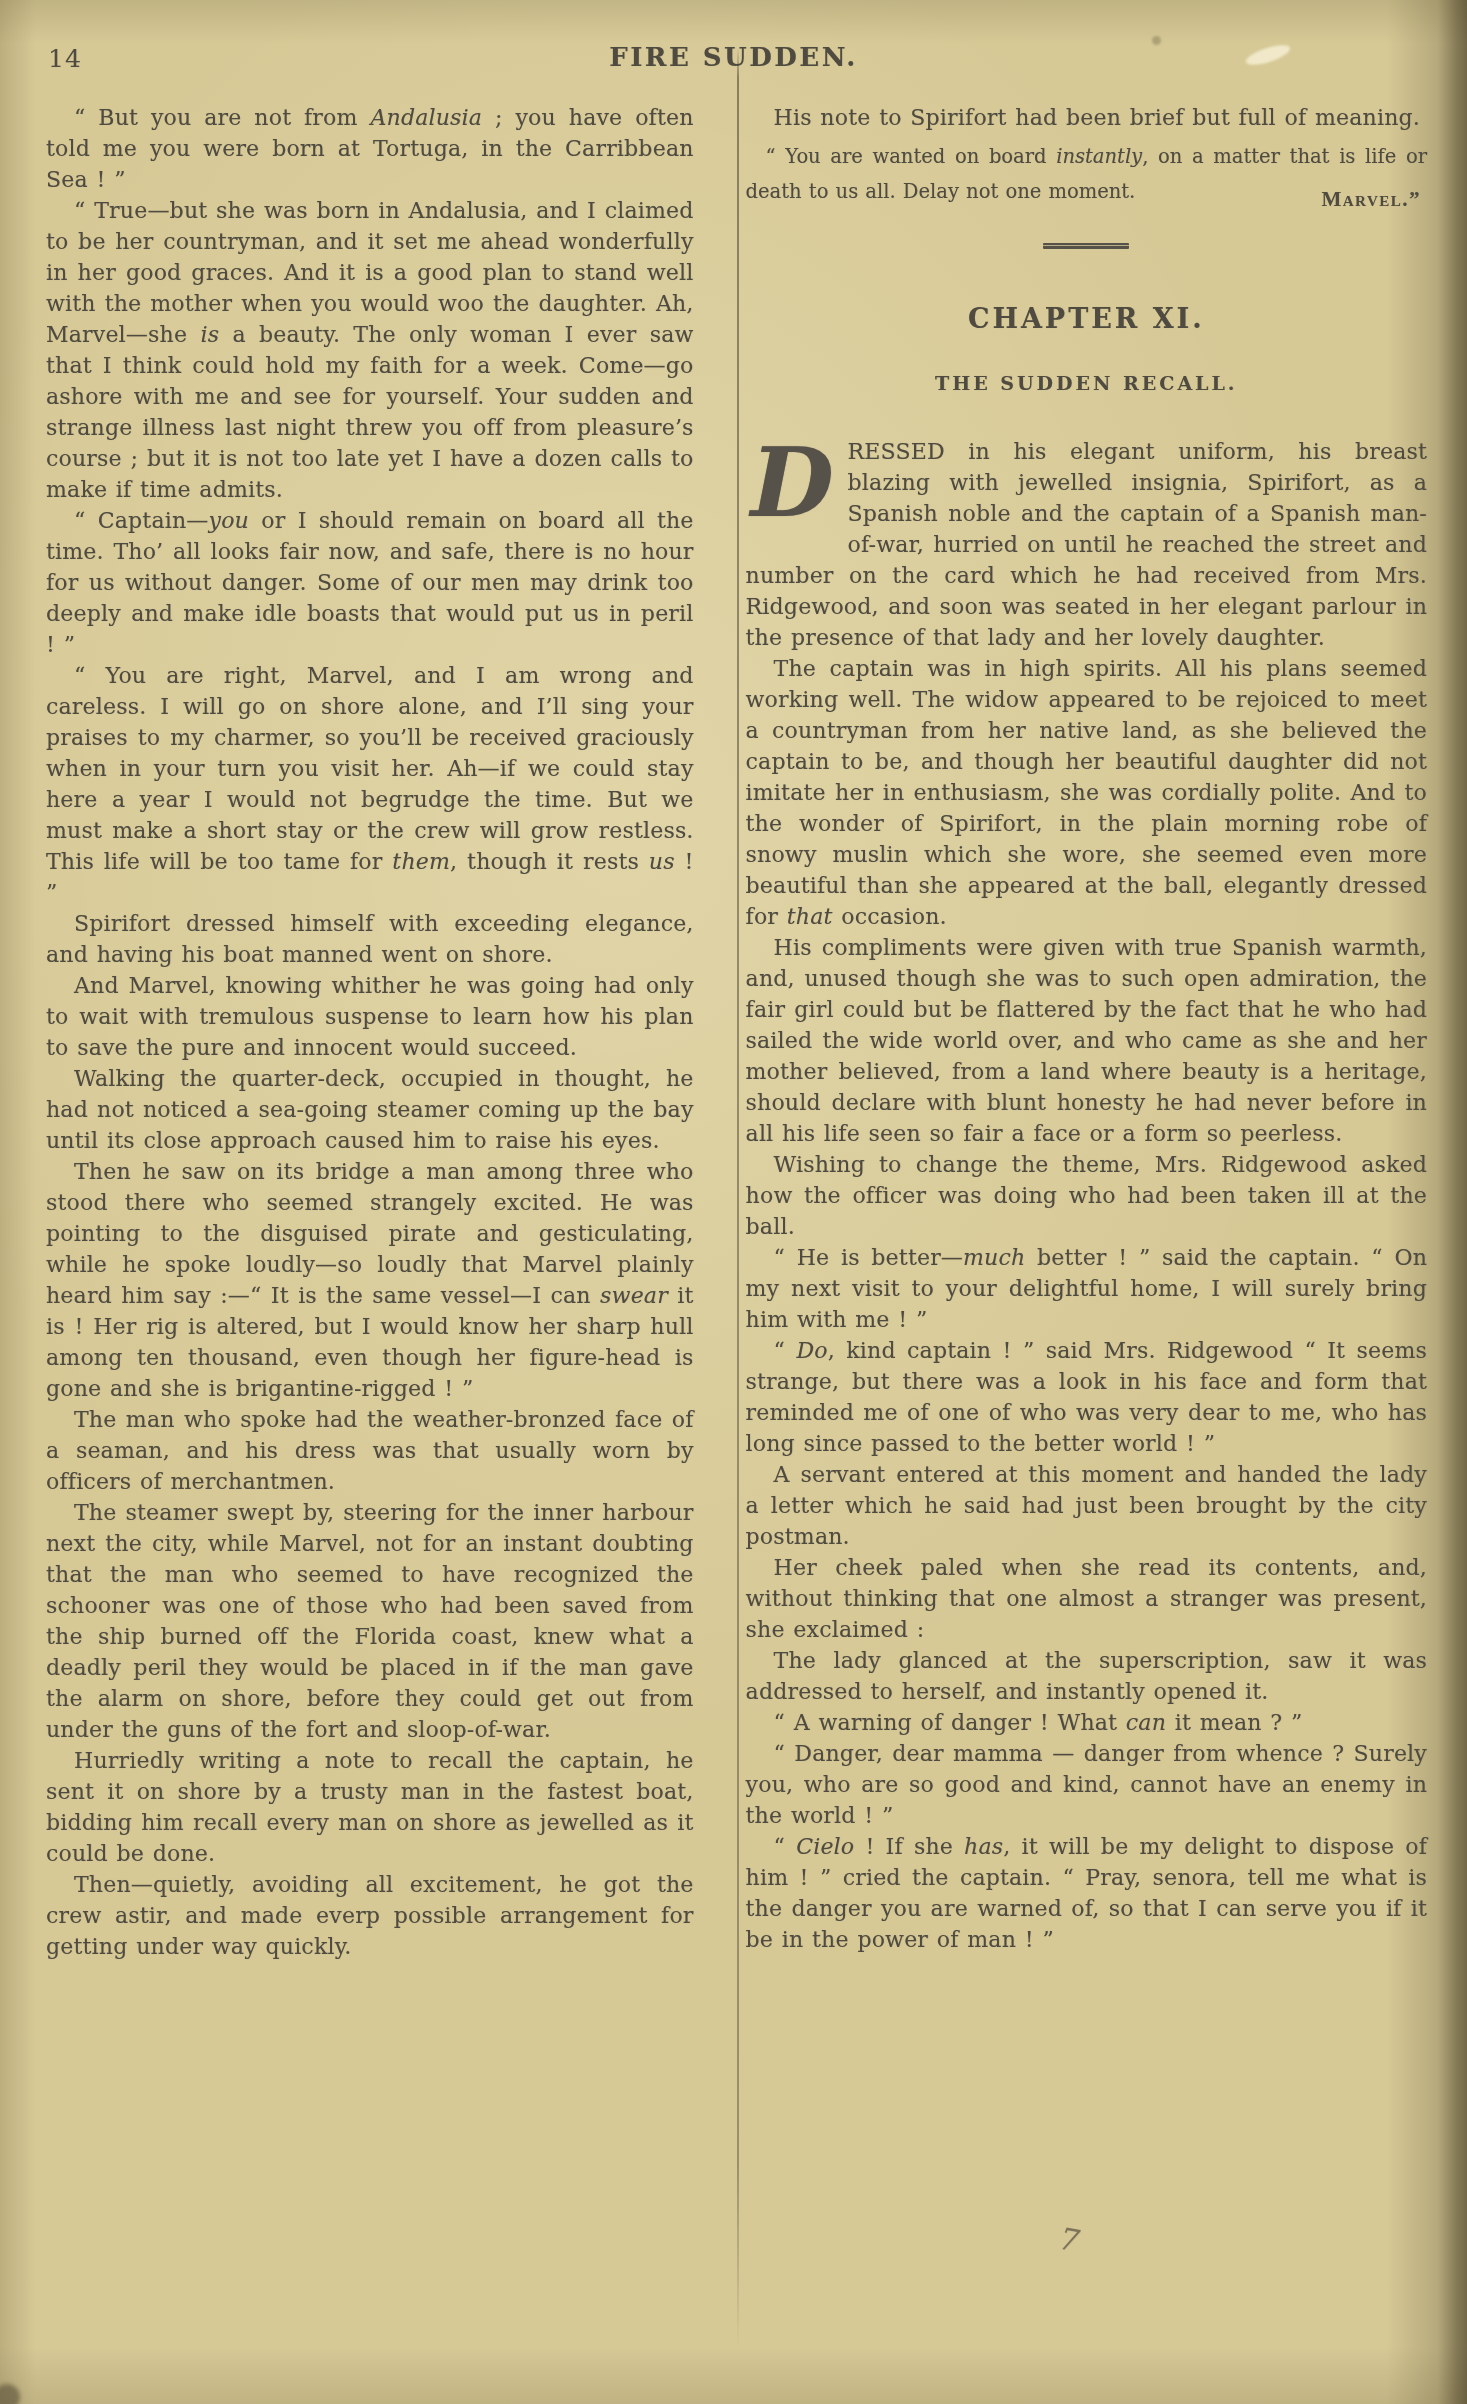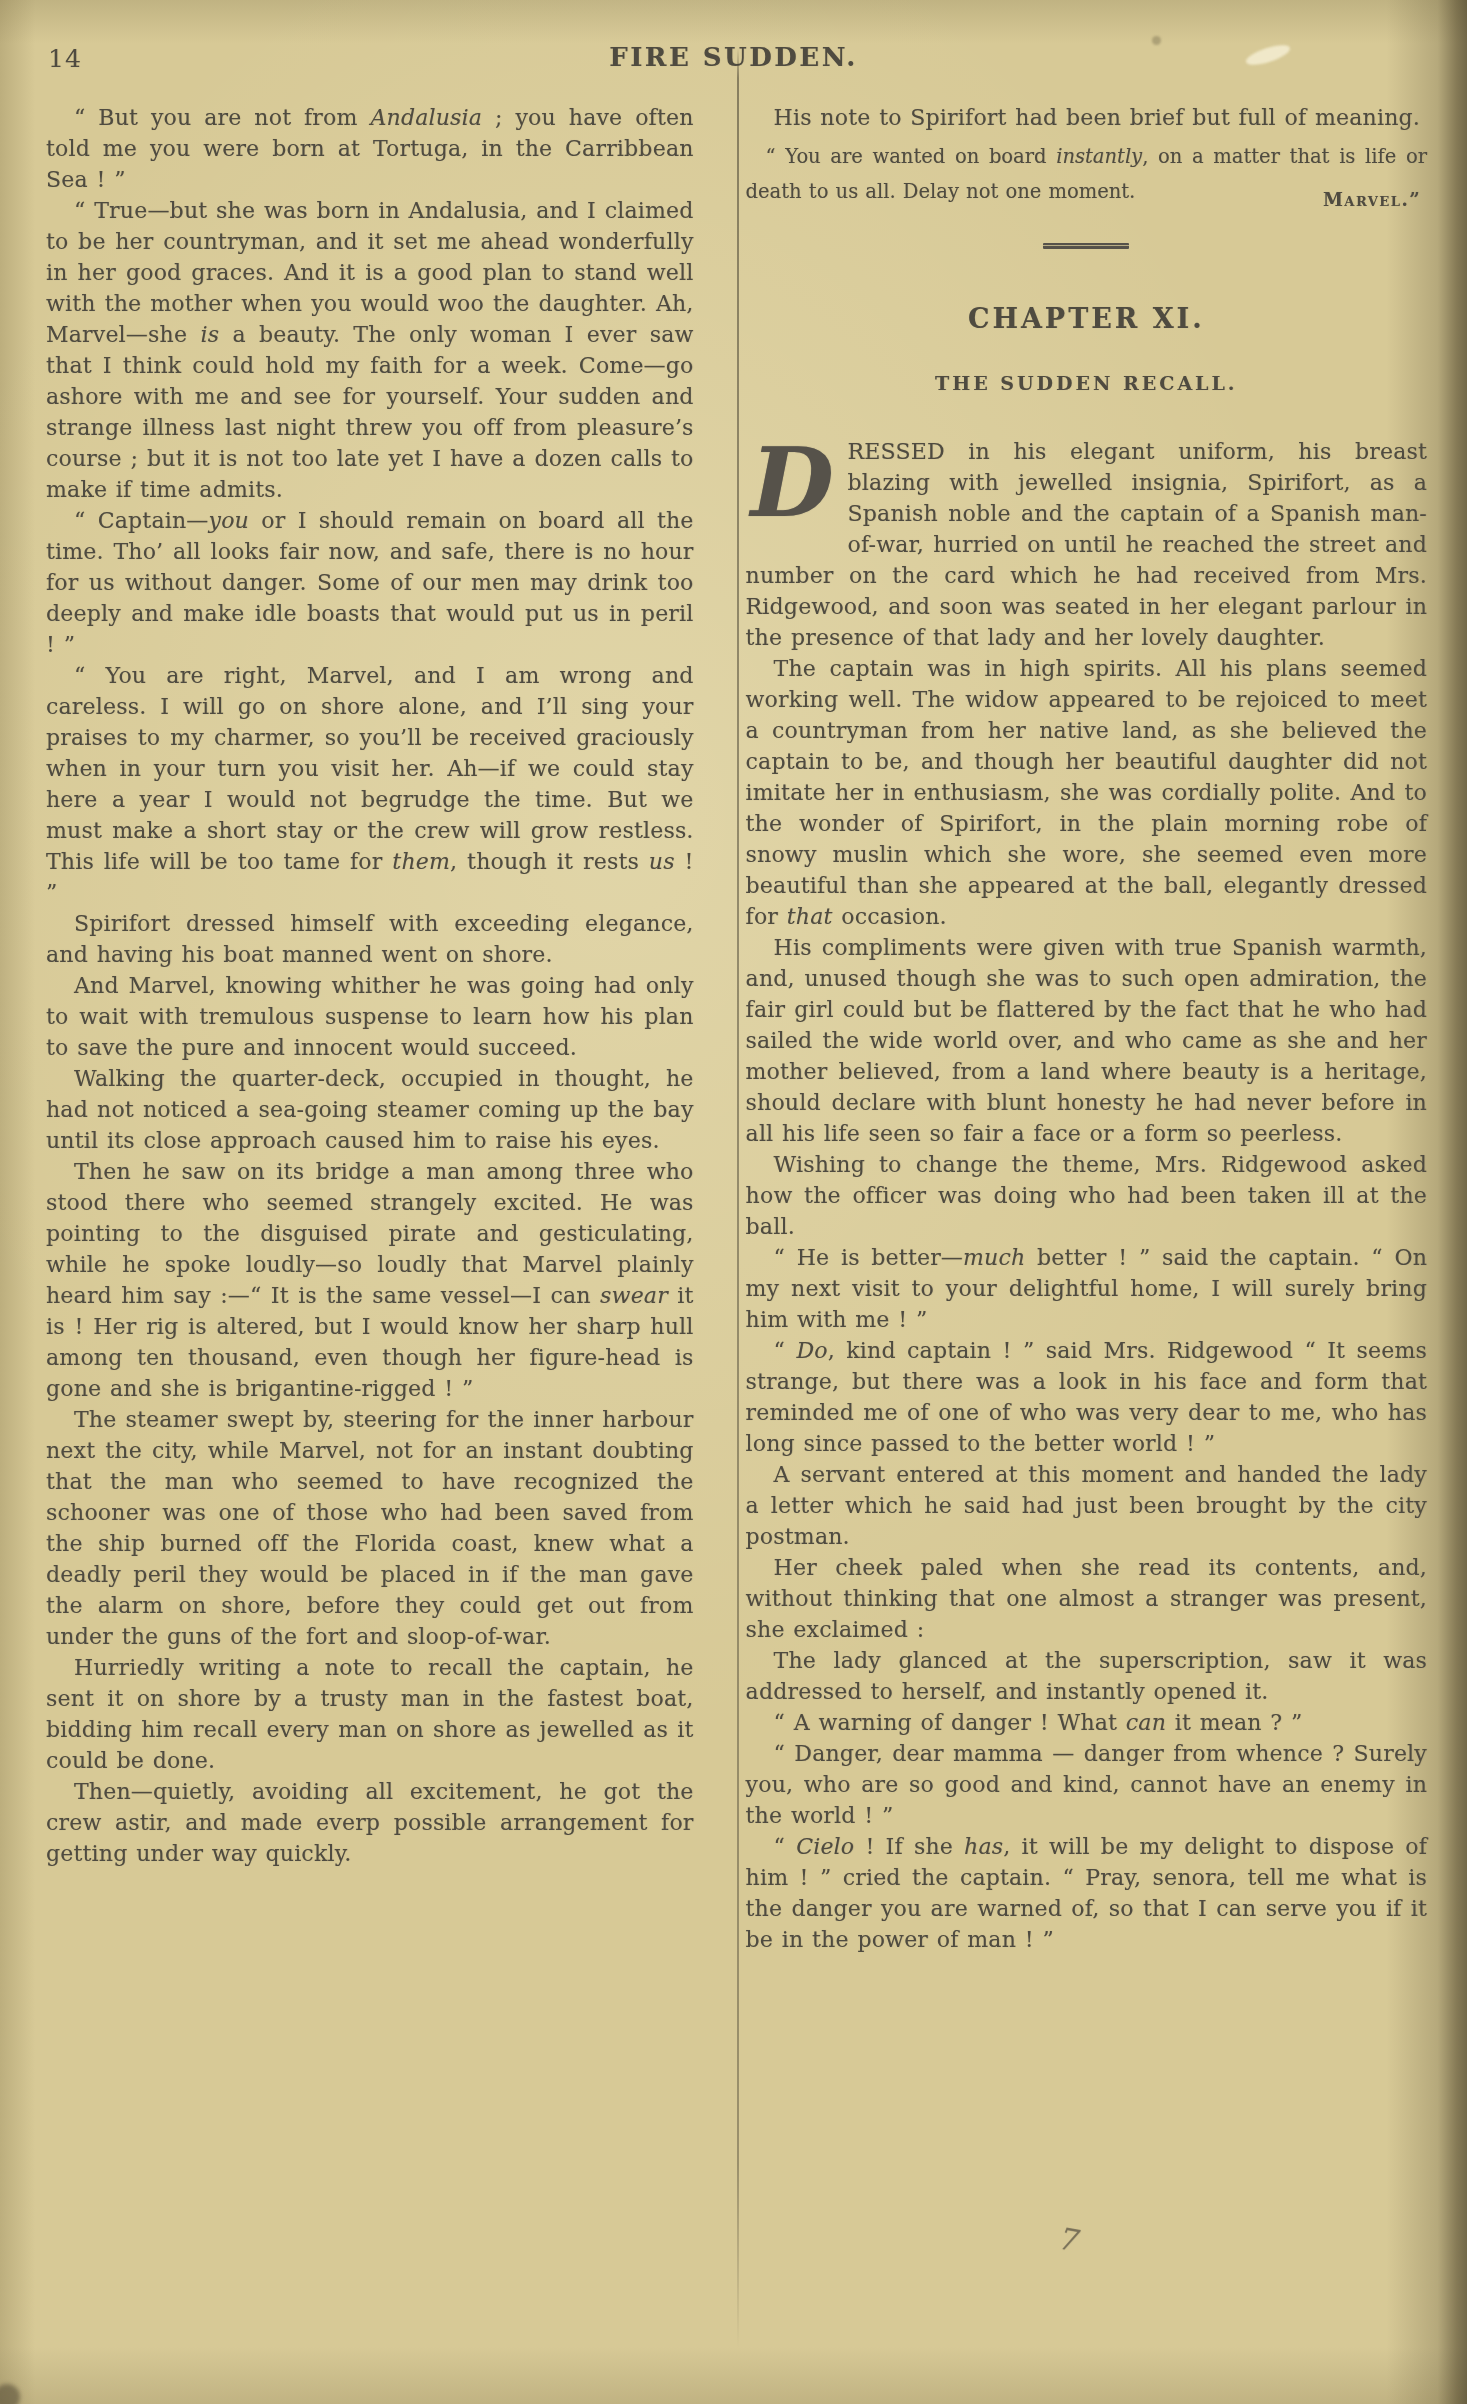--- a/index.html
+++ b/index.html
@@ -29,21 +29,21 @@
     background:linear-gradient(180deg, rgba(70,64,48,0) 0, rgba(70,64,48,0.55) 30px, rgba(70,64,48,0.42) 92%, rgba(70,64,48,0) 100%);
   }
   .para {
     margin:0; text-indent:28px; text-align:justify; hyphens:auto;
     font-size:22px; line-height:31px; word-spacing:1.5px; letter-spacing:0.2px;
   }
   .para.opening { text-indent:0; margin-top:42px; }
   .note { margin-top:6px; font-size:19.5px; line-height:35px; }
   .note-body { margin:0; text-indent:20px; text-align:justify; word-spacing:1px; }
   .signature { text-align:right; margin-top:-27px; padding-right:6px;
-    font-variant:small-caps; letter-spacing:1.5px; font-size:18px; font-weight:bold; }
+    font-variant:small-caps; letter-spacing:1.5px; font-size:21px; font-weight:bold;font-family:Liberation Serif, serif; }
   .section-rule {
     width:86px; height:6px; margin:26px auto 0;
     background:linear-gradient(180deg,#56524a 0 2px, rgba(86,82,74,0.25) 2px 3px, #56524a 3px 6px);
     border-radius:1px;
   }
   .chapter-heading { margin:54px 0 0; text-align:center; font-size:27px; font-weight:bold; letter-spacing:3px; }
   .chapter-subheading { margin:38px 0 0; text-align:center; font-size:19px; font-weight:bold; letter-spacing:3px; }
   .drop-cap {
     float:left; width:94px; height:93px; margin:5px 8px 0 0;
     font-size:96px; line-height:84px; text-align:center;
@@ -72,20 +72,21 @@
   <div class="columns">
     <div class="col left">
         <p class="para">“ But you are not from <i>Andalusia</i> ; you have often told me you were born at Tortuga, in the Carribbean Sea ! ”</p>
         <p class="para">“ True—but she was born in Andalusia, and I claimed to be her countryman, and it set me ahead wonderfully in her good graces. And it is a good plan to stand well with the mother when you would woo the daughter. Ah, Marvel—she <i>is</i> a beauty. The only woman I ever saw that I think could hold my faith for a week. Come—go ashore with me and see for yourself. Your sudden and strange illness last night threw you off from pleasure’s course ; but it is not too late yet I have a dozen calls to make if time admits.</p>
         <p class="para">“ Captain—<i>you</i> or I should remain on board all the time. Tho’ all looks fair now, and safe, there is no hour for us without danger. Some of our men may drink too deeply and make idle boasts that would put us in peril ! ”</p>
         <p class="para">“ You are right, Marvel, and I am wrong and careless. I will go on shore alone, and I’ll sing your praises to my charmer, so you’ll be received graciously when in your turn you visit her. Ah—if we could stay here a year I would not begrudge the time. But we must make a short stay or the crew will grow restless. This life will be too tame for <i>them</i>, though it rests <i>us</i> ! ”</p>
         <p class="para">Spirifort dressed himself with exceeding elegance, and having his boat manned went on shore.</p>
         <p class="para">And Marvel, knowing whither he was going had only to wait with tremulous suspense to learn how his plan to save the pure and innocent would succeed.</p>
         <p class="para">Walking the quarter-deck, occupied in thought, he had not noticed a sea-going steamer coming up the bay until its close approach caused him to raise his eyes.</p>
         <p class="para">Then he saw on its bridge a man among three who stood there who seemed strangely excited. He was pointing to the disguised pirate and gesticulating, while he spoke loudly—so loudly that Marvel plainly heard him say :—“ It is the same vessel—I can <i>swear</i> it is ! Her rig is altered, but I would know her sharp hull among ten thousand, even though her figure-head is gone and she is brigantine-rigged ! ”</p>
+        <p class="para">The man who spoke had the weather-bronzed face of a seaman, and his dress was that usually worn by officers of merchantmen.</p>
         <p class="para">The steamer swept by, steering for the inner harbour next the city, while Marvel, not for an instant doubting that the man who seemed to have recognized the schooner was one of those who had been saved from the ship burned off the Florida coast, knew what a deadly peril they would be placed in if the man gave the alarm on shore, before they could get out from under the guns of the fort and sloop-of-war.</p>
         <p class="para">Hurriedly writing a note to recall the captain, he sent it on shore by a trusty man in the fastest boat, bidding him recall every man on shore as jewelled as it could be done.</p>
         <p class="para">Then—quietly, avoiding all excitement, he got the crew astir, and made everp possible arrangement for getting under way quickly.</p>
       </div>
 
     <div class="col right">
       <p class="para">His note to Spirifort had been brief but full of meaning.</p>
 
       <div class="note">
         <p class="note-body">“ You are wanted on board <i>instantly</i>, on a matter that is life or death to us all. Delay not one moment.</p>

